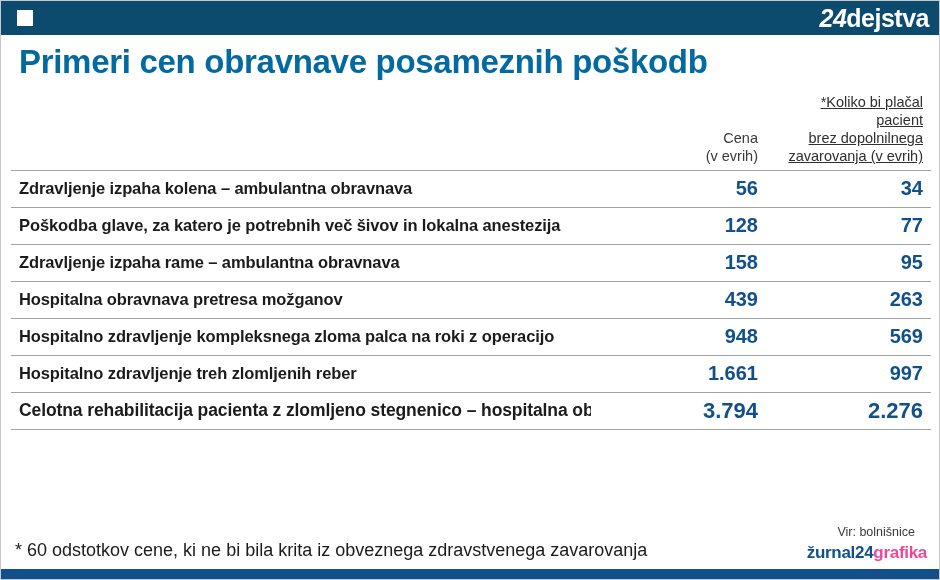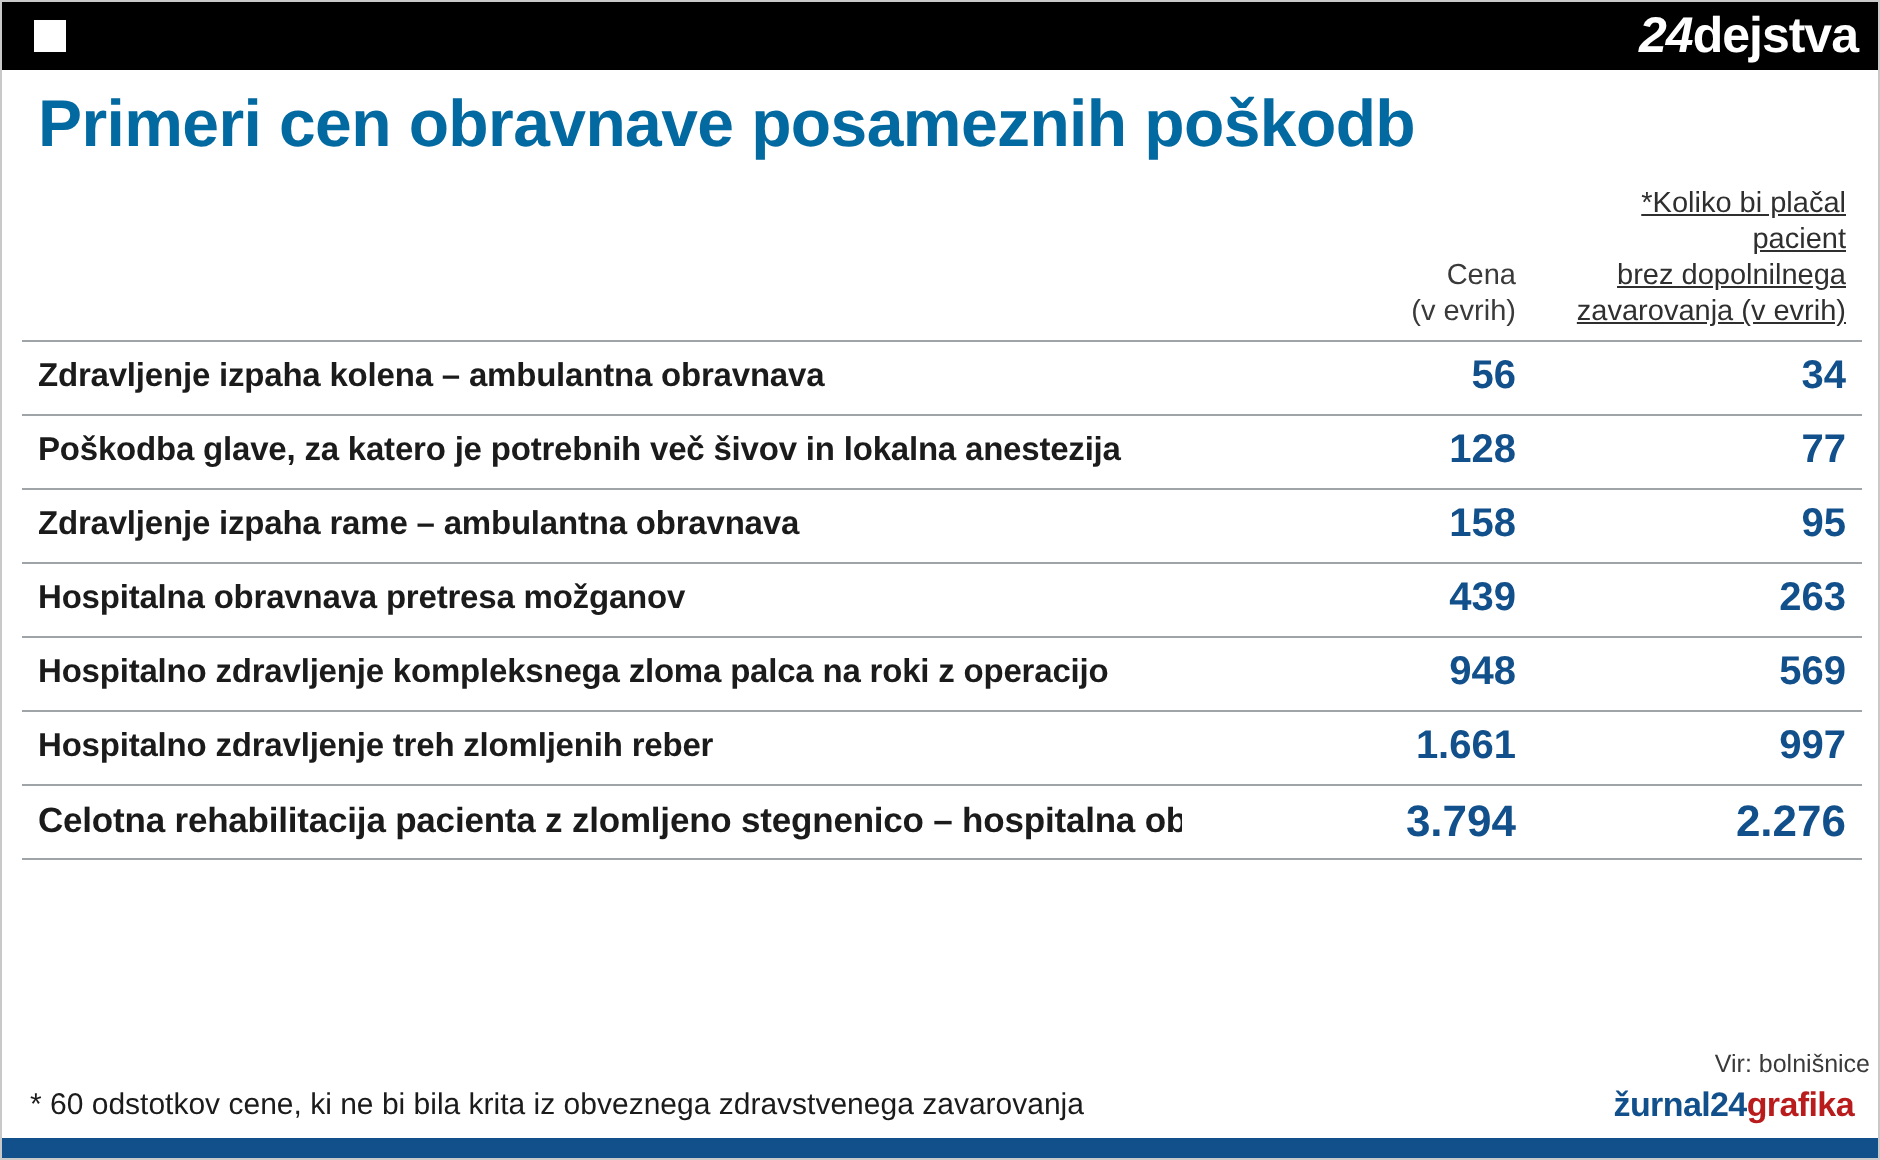--- a/index.html
+++ b/index.html
@@ -18,21 +18,21 @@
     overflow: hidden;
     border: 1px solid #c9c9c9;
     box-sizing: border-box;
   }
 
   
   .topbar {
     position: absolute;
     left: 0; top: 0;
     width: 940px; height: 34px;
-    background: #000000;
+    background: #0c4a6e;
     display: flex;
     align-items: center;
     justify-content: space-between;
   }
   .topbar-square {
     width: 16px; height: 16px;
     background: #ffffff;
     margin-left: 16px;
   }
   .brand {
@@ -122,40 +122,40 @@
   tbody tr.last td.val {
     font-size: 17.5px;
   }
   tbody tr.last td.val { font-size: 22px; margin-top: 44px; }
 
   
   .footnote {
     position: absolute;
     left: 14px;
     bottom: 18px;
-    font-size: 15px;
+    font-size: 18px;
     color: #1b1b1b;
   }
   .source {
     position: absolute;
-    right: 4px;
+    right: 24px;
     bottom: 40px;
     font-size: 12.5px;
     color: #3a3a3a;
   }
   .footer-brand {
     position: absolute;
     right: 12px;
     bottom: 16px;
     font-size: 17px;
     font-weight: bold;
     color: #12508c;
     letter-spacing: -0.3px;
   }
-  .footer-brand .grafika { color: #b91c1c; }
+  .footer-brand .grafika { color: #ec4899; }
   .bottombar {
     position: absolute;
     left: 0; bottom: 0;
     width: 940px; height: 10px;
     background: #12508c;
   }
 </style>
 </head>
 <body>
 

